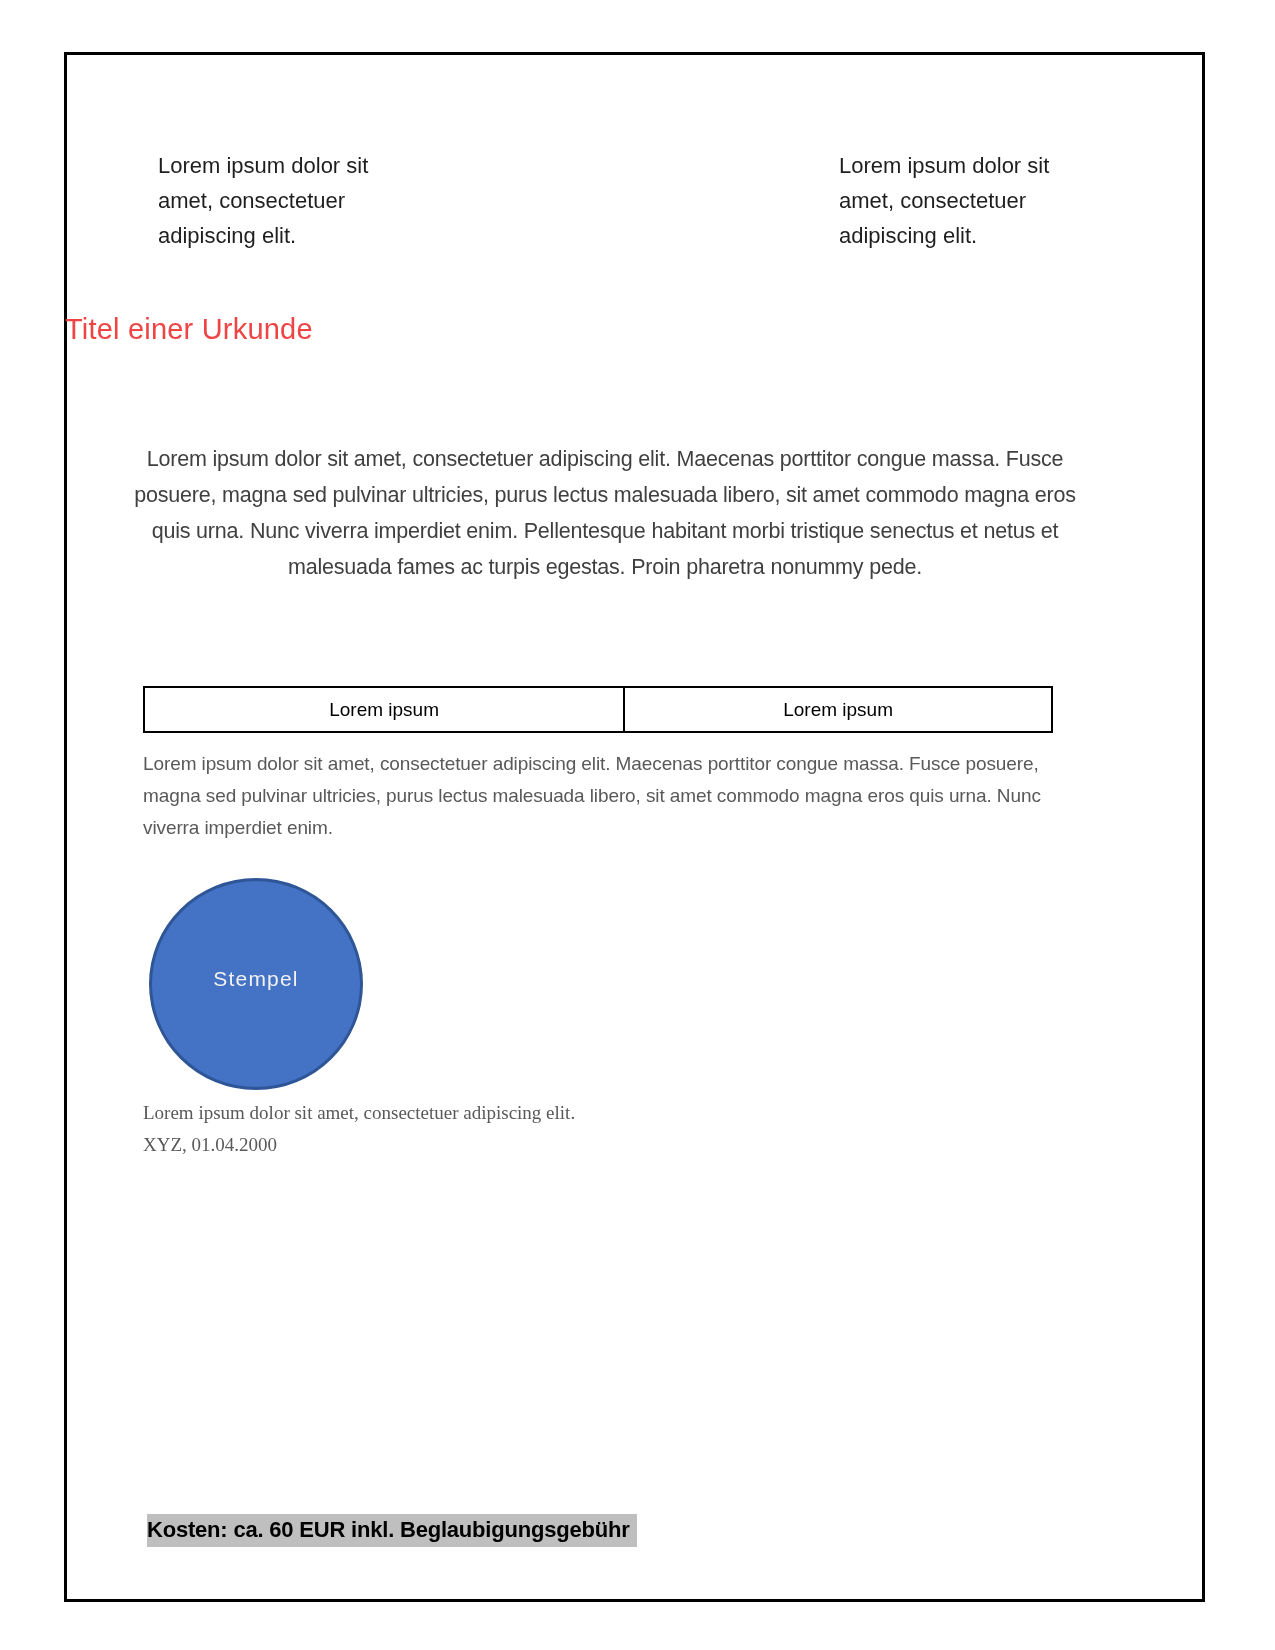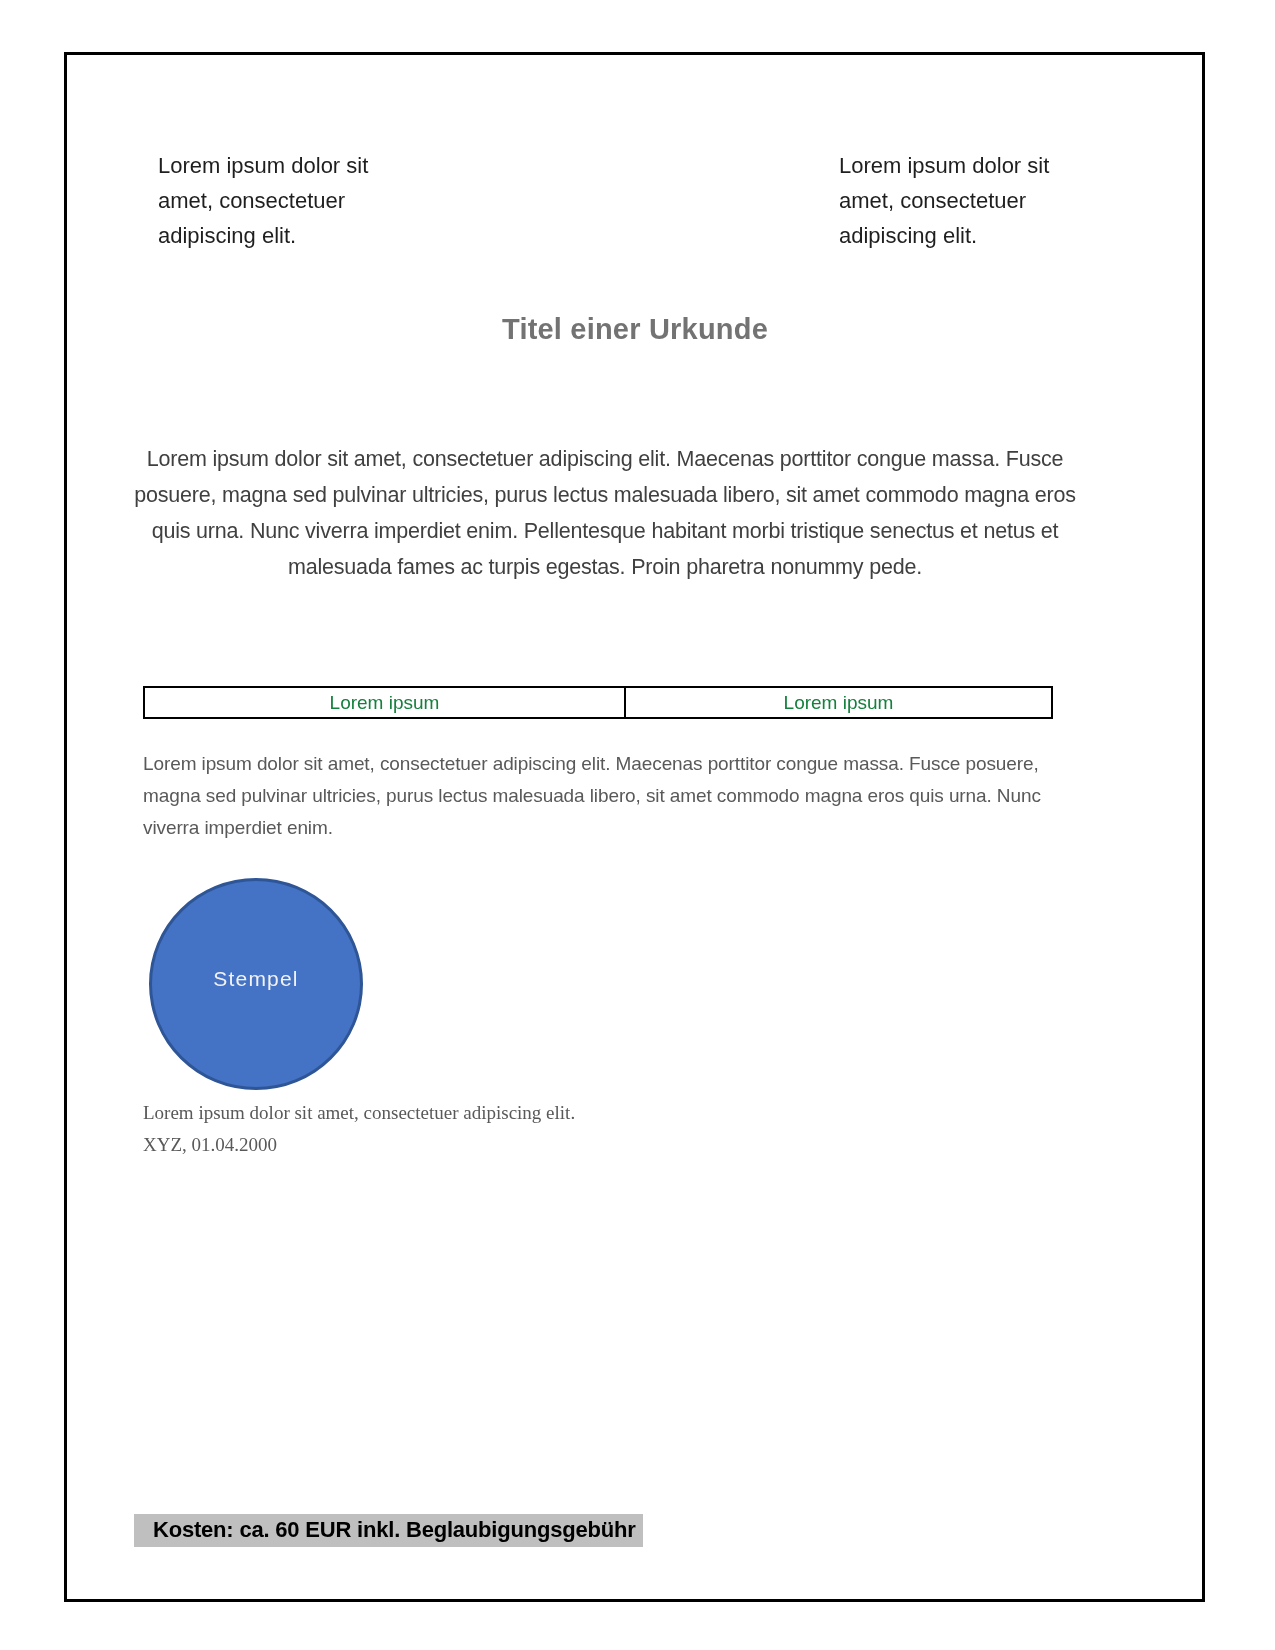--- a/index.html
+++ b/index.html
@@ -24,24 +24,24 @@
     line-height: 35px;
     color: #1f1f1f;
   }
   .header-block span { display: block; }
   .header-left  { left: 158px; top: 148px; }
   .header-right { left: 839px; top: 148px; }
   .doc-title {
     position: absolute;
     left: 65px; top: 313px;
     width: 1140px;
-    text-align: center;
-    font-weight: bold;
+    text-align: left;
+    font-weight: normal;
     font-size: 29px;
-    color: #737373;
+    color: #ef4444;
     letter-spacing: 0.2px;
   }
   .main-paragraph {
     position: absolute;
     left: 126px; top: 441px;
     width: 958px;
     text-align: center;
     font-size: 21.5px;
     line-height: 36px;
     color: #404040;
@@ -53,22 +53,22 @@
     width: 910px;
     border-collapse: collapse;
     table-layout: fixed;
   }
   .content-table td {
     border: 2px solid #000000;
     height: 27px;
     text-align: center;
     vertical-align: middle;
     font-size: 19px;
-    color: #15803d;
-    padding: 1px;
+    color: #000000;
+    padding: 8px;
   }
   .content-table td.col-a { width: 53%; }
   .content-table td.col-b { width: 47%; }
   .secondary-paragraph {
     position: absolute;
     left: 143px; top: 748px;
     width: 910px;
     text-align: left;
     font-size: 19px;
     line-height: 32px;
@@ -97,27 +97,27 @@
     position: absolute;
     left: 143px; top: 1097px;
     font-size: 19px;
     line-height: 32px;
     color: #595959;
     font-family: Liberation Serif, serif;
   }
   .signature-block span { display: block; }
   .cost-note {
     position: absolute;
-    left: 134px; top: 1514px;
+    left: 147px; top: 1514px;
     display: inline-block;
     background: #BFBFBF;
     color: #000000;
     font-weight: bold;
     font-size: 22px;
-    padding: 3px 7px 4px 19px;
+    padding: 3px 7px 4px 0;
     letter-spacing: -0.2px;
   }
 </style>
 </head>
 <body>
 
 <div class="page">
 
   <div class="page-border"></div>
 

